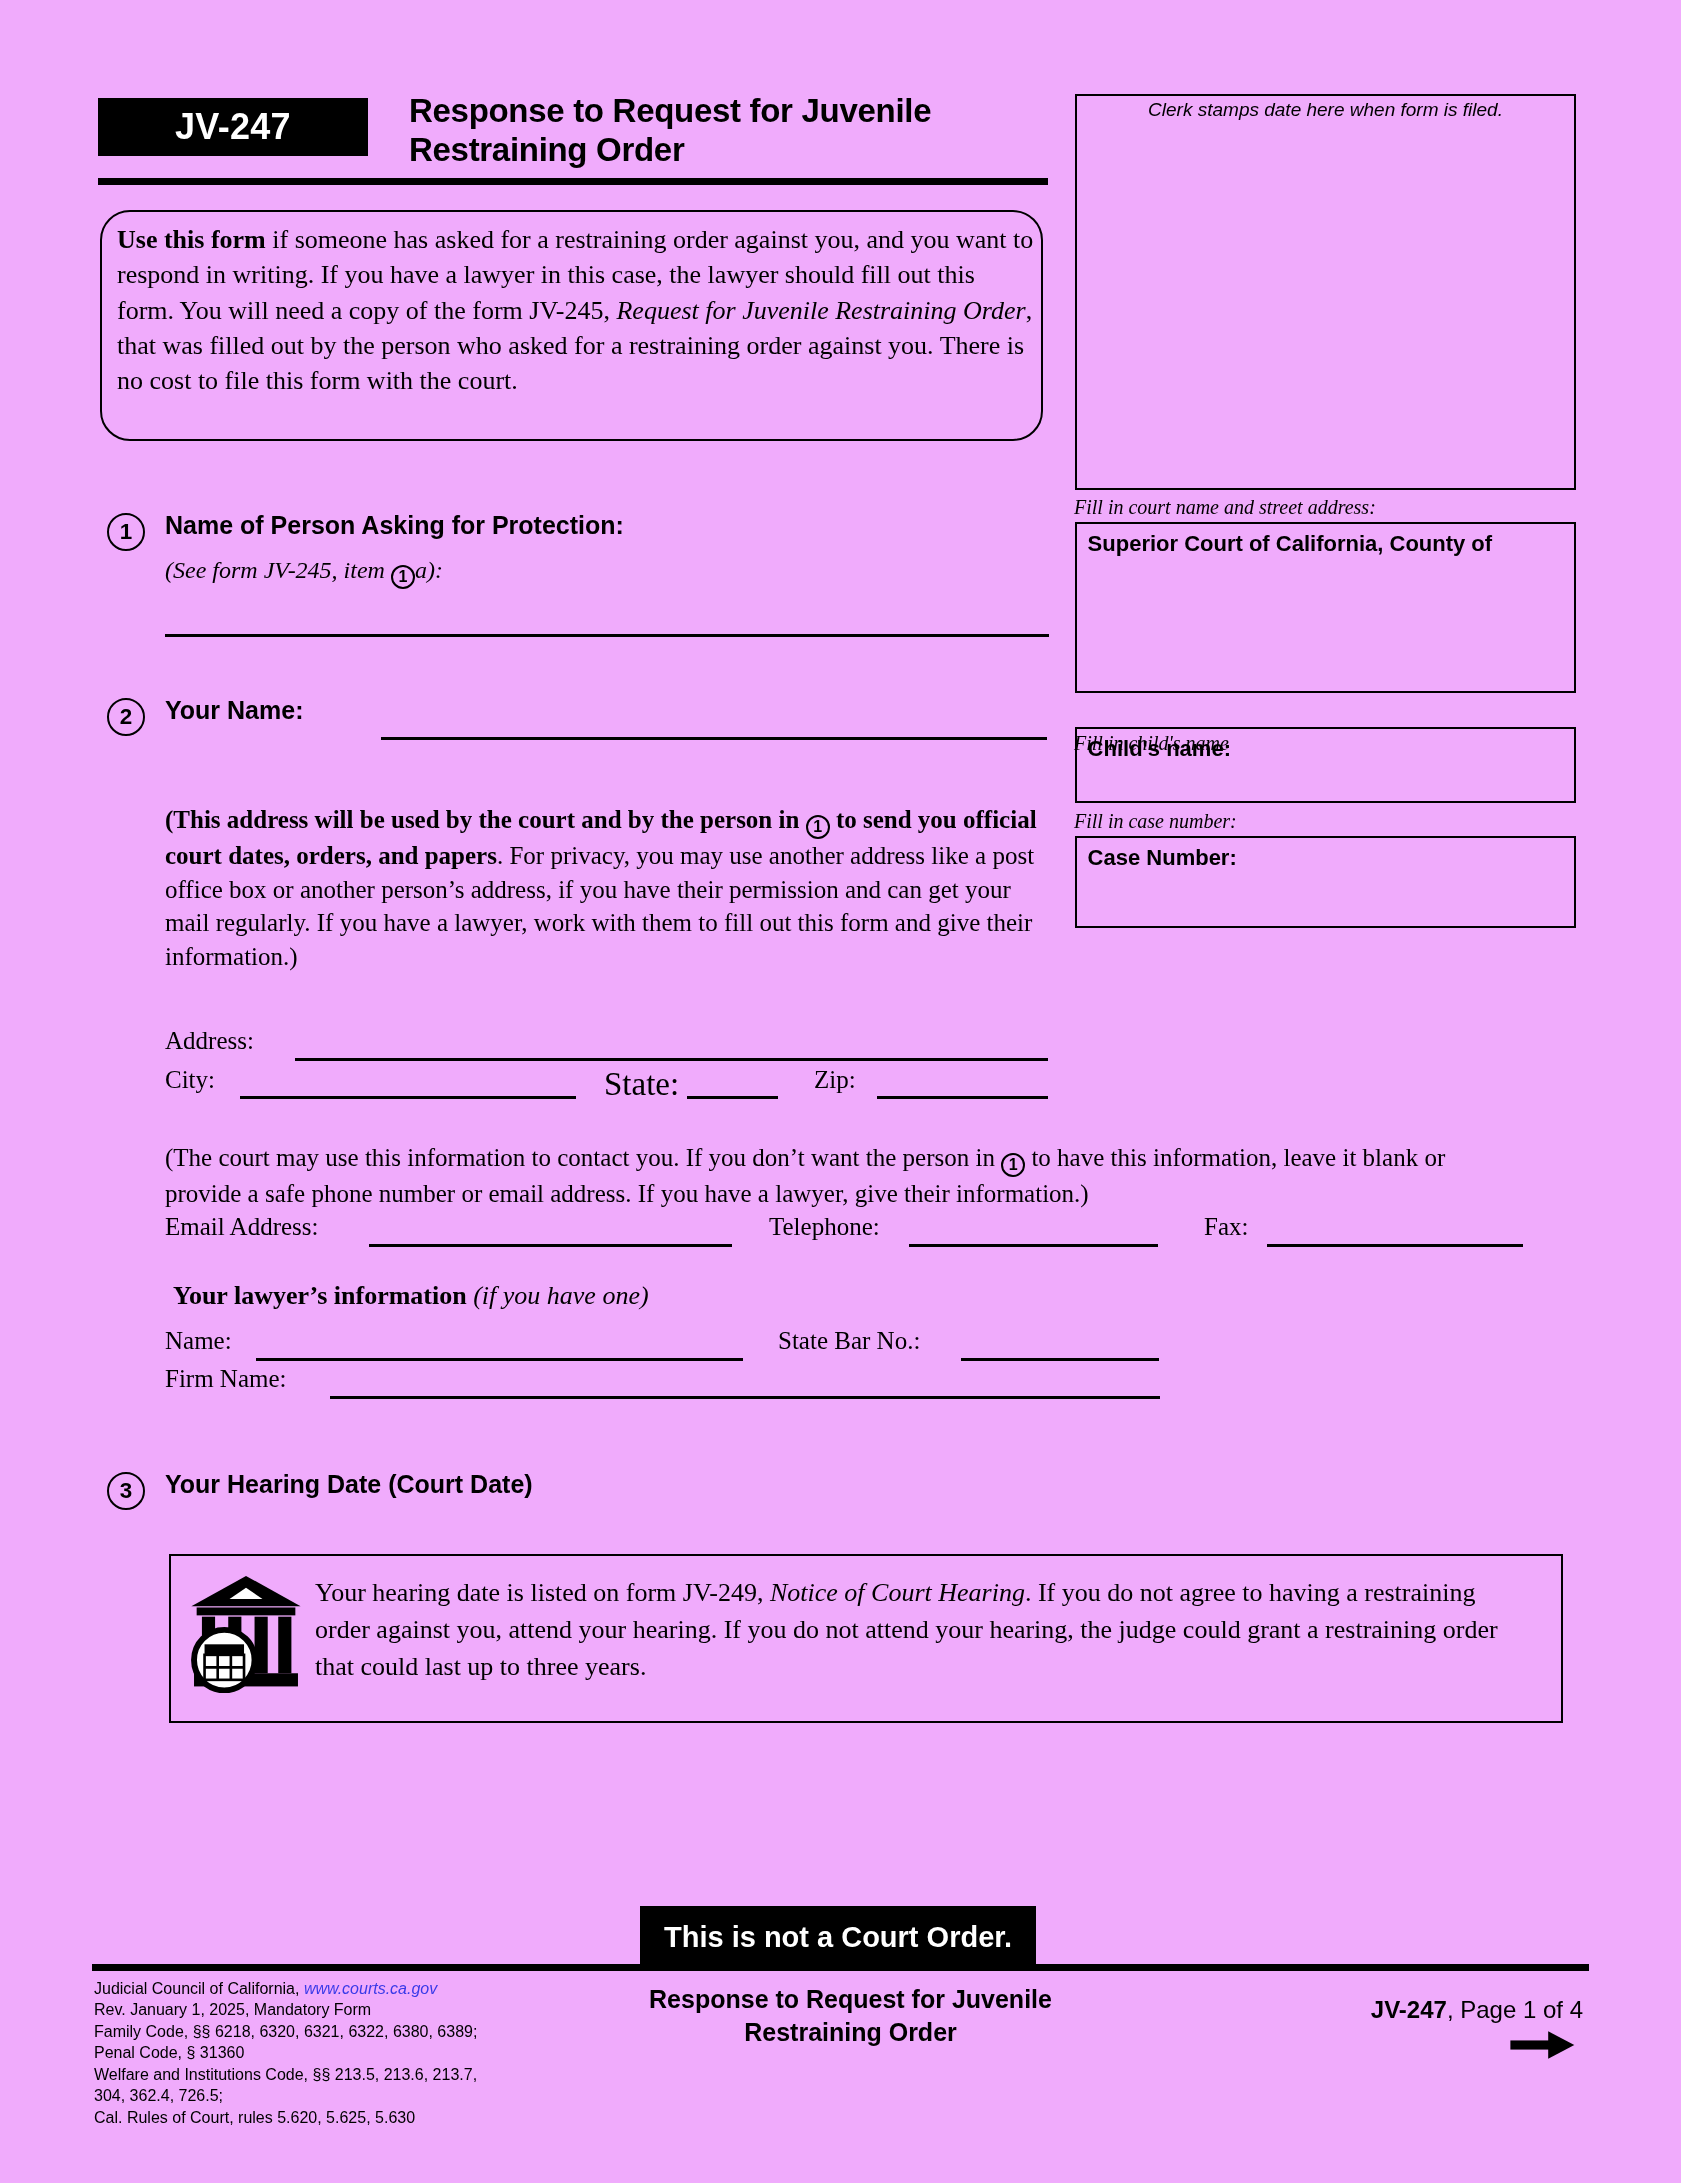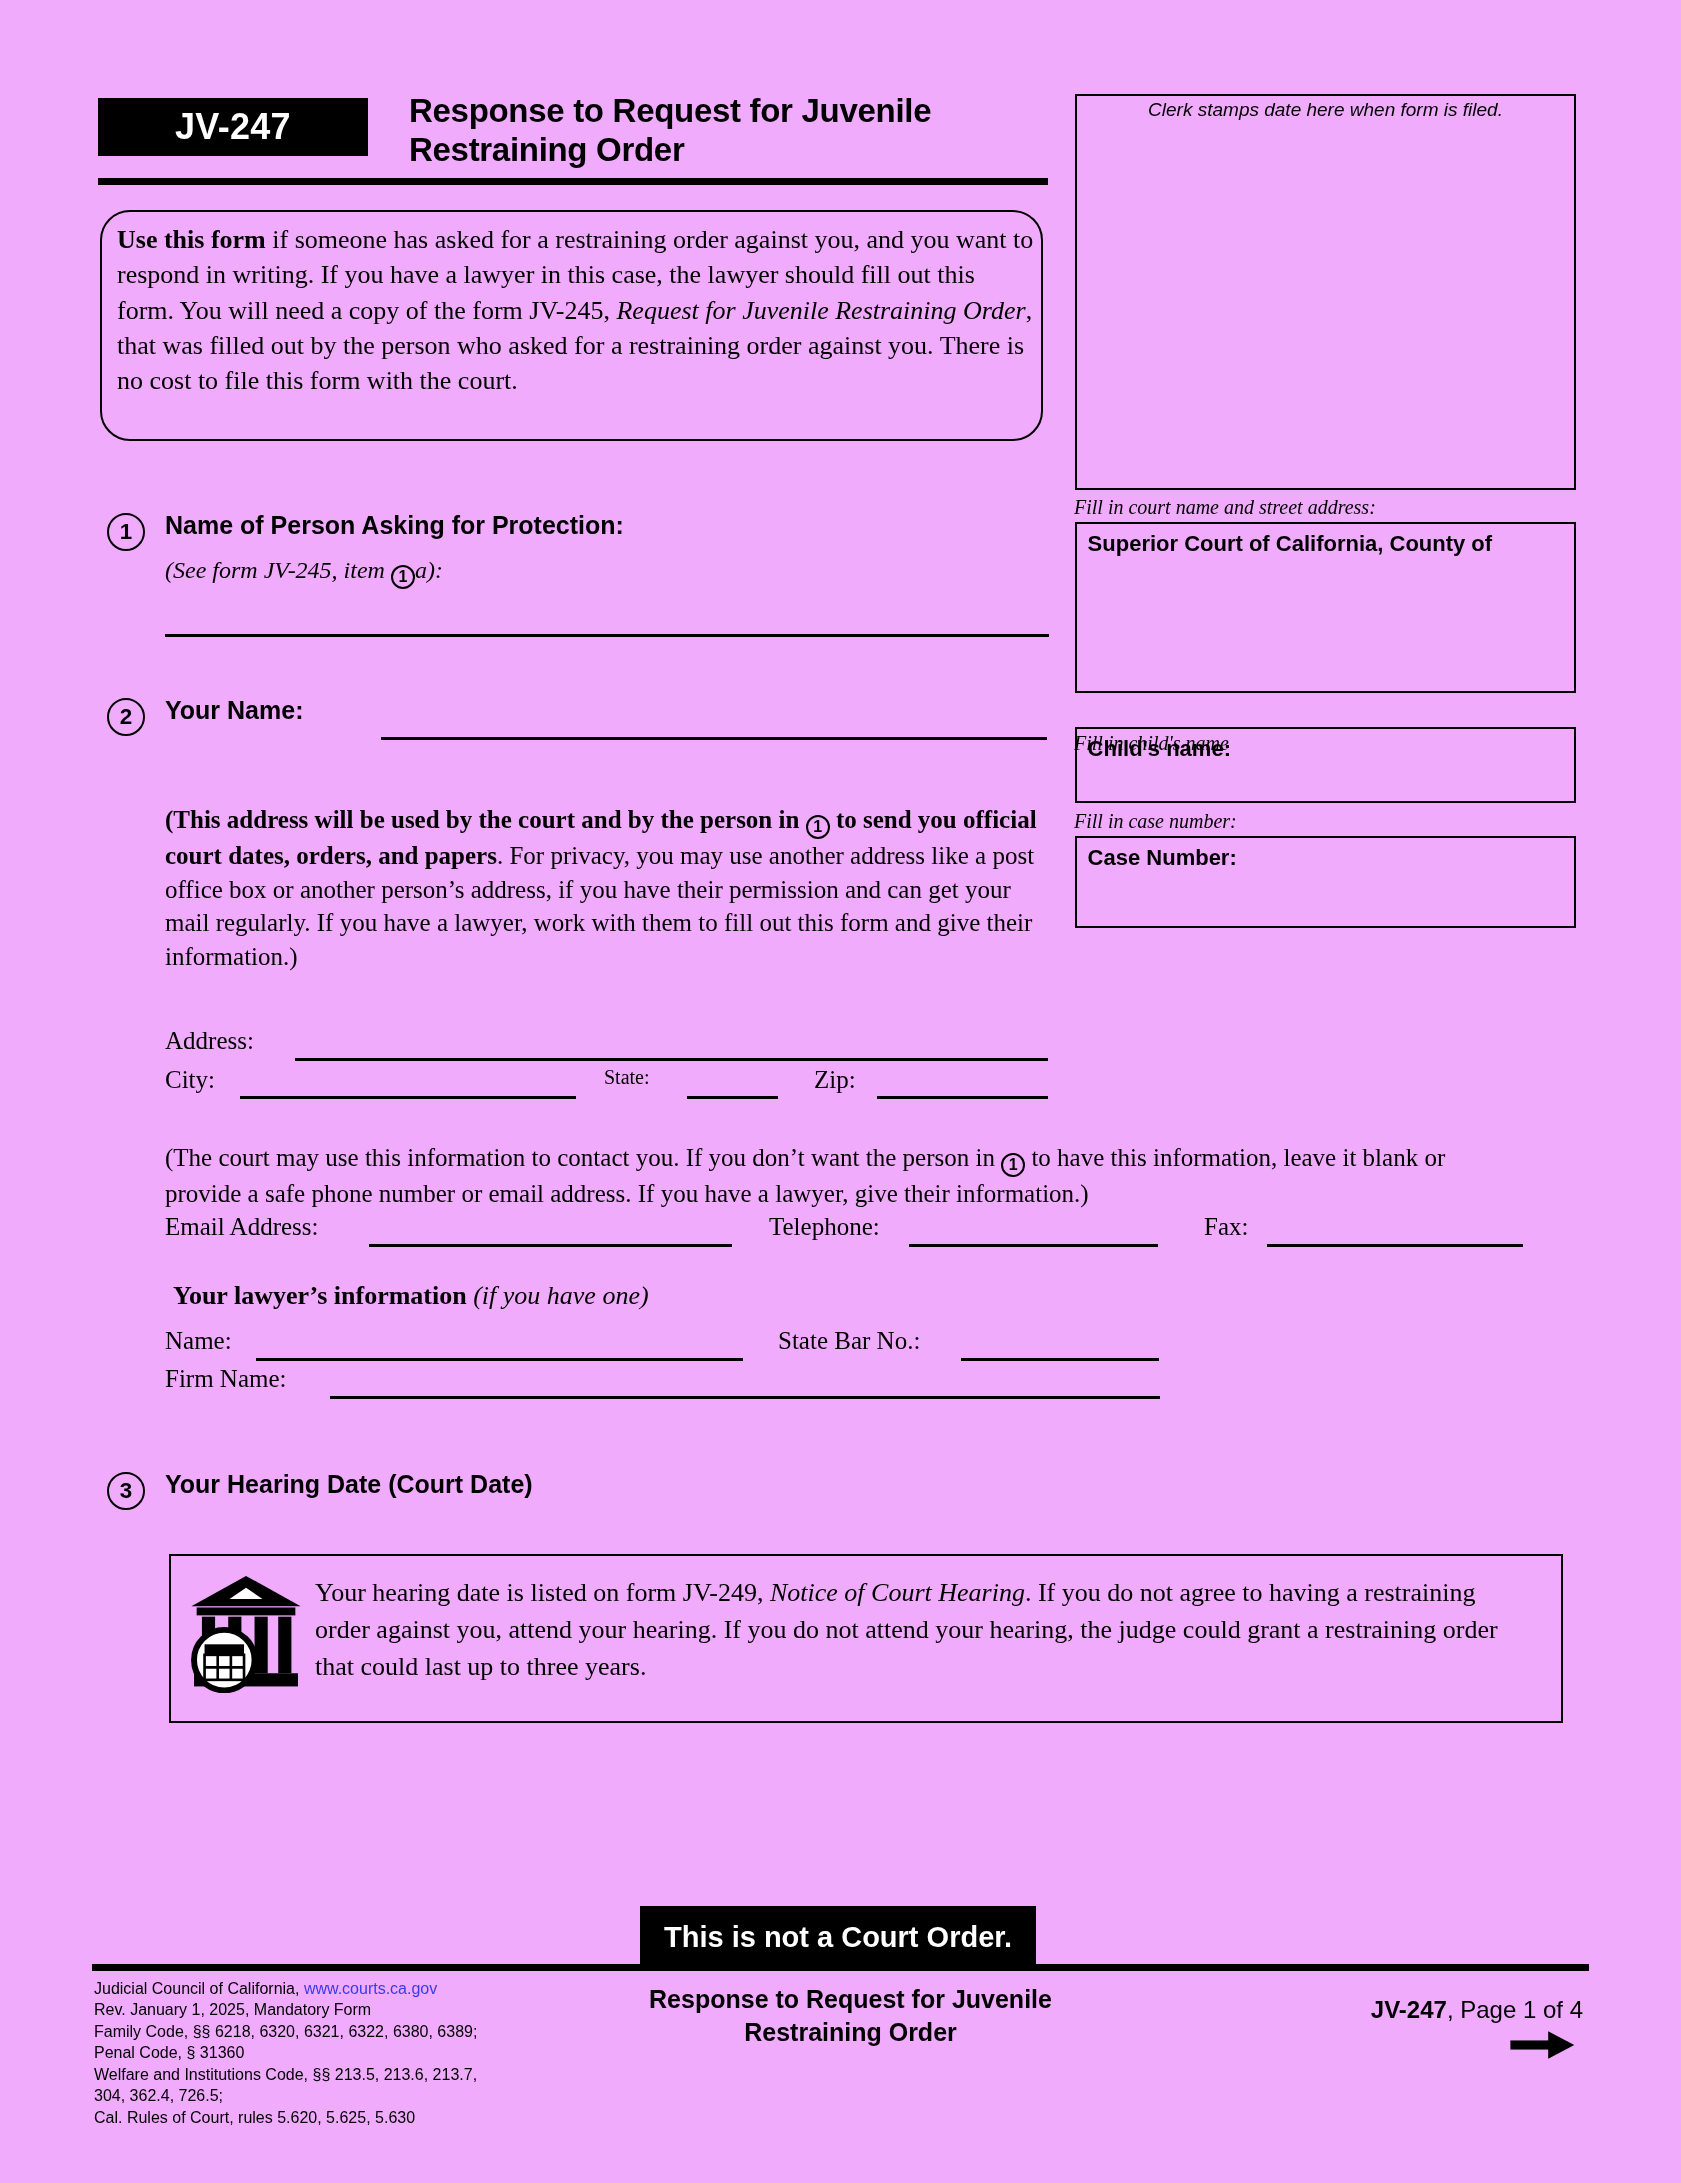--- a/index.html
+++ b/index.html
@@ -183,21 +183,21 @@
     left: 165px; top: 803px;
     width: 884px;
     font-size: 25px;
     line-height: 1.34;
   }
 
   #addr-row-label   { left: 165px; top: 1027px; font-size: 25px; }
   #addr-row-line    { left: 295px; top: 1058px; width: 753px; height: 3.3px; }
   #city-label       { left: 165px; top: 1066px; font-size: 25px; }
   #city-line        { left: 240px; top: 1096px; width: 336px; height: 3.3px; }
-  #state-label      { left: 604px; top: 1066px; font-size: 20px; }
+  #state-label      { left: 604px; top: 1066px; font-size: 33px; }
   #state-line       { left: 687px; top: 1096px; width: 91px; height: 3.3px; }
   #zip-label        { left: 814px; top: 1066px; font-size: 25px; }
   #zip-line         { left: 877px; top: 1096px; width: 171px; height: 3.3px; }
 
   #contact-head {
     left: 177px; top: 1090px;
     font-size: 26px;
   }
   #contact-para {
     left: 165px; top: 1141px;
@@ -260,20 +260,21 @@
 
   #footer-legal {
     left: 94px; top: 1978px;
     width: 501px;
     font-family: "Liberation Sans", "DejaVu Sans", sans-serif;
     font-size: 16px;
     line-height: 1.34;
   }
   #footer-legal a, #footer-url {
     color: #3a3ae8;
+    font-style: italic;
     text-decoration: none;
   }
   #footer-center {
     left: 521px; top: 1983px;
     width: 659px;
     text-align: center;
     font-family: "Liberation Sans", "DejaVu Sans", sans-serif;
     font-weight: bold;
     font-size: 25px;
     line-height: 1.3;

